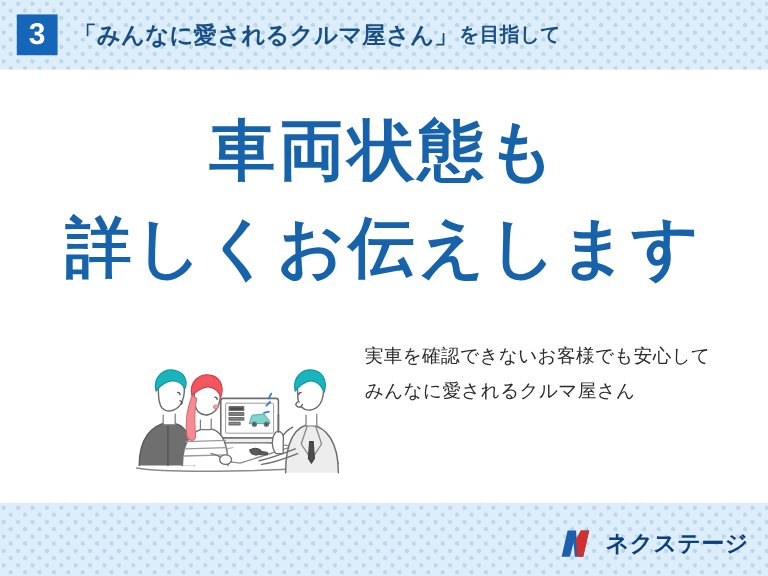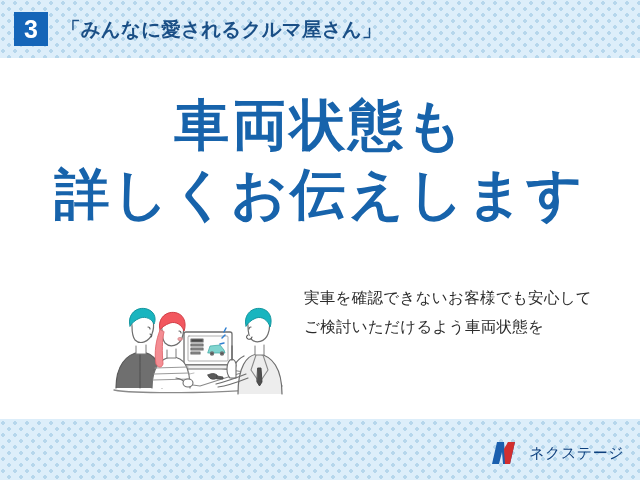--- a/index.html
+++ b/index.html
@@ -89,21 +89,21 @@
   }
   #headline-line1 {
     font-size: 55px;
     letter-spacing: 3px;
     display: block;
   }
   #headline-line2 {
     font-size: 55px;
     letter-spacing: 3px;
     display: block;
-    margin-top: 10px;
+    margin-top: 22px;
   }
 
   
   #lower-section {
     position: absolute;
     left: 0;
     top: 222px;
     width: 640px;
     height: 138px;
     display: flex;
@@ -142,35 +142,36 @@
     height: 30px;
   }
   #logo-mark {
     width: 36px;
     height: 26px;
     flex: 0 0 auto;
   }
   #logo-wordmark {
     margin-left: 7px;
     color: #0d3f7d;
-    font-size: 15px;
-    font-weight: normal;
+    font-size: 19px;
+    font-weight: bold;
     letter-spacing: 0.5px;
     white-space: nowrap;
   }
 </style>
 </head>
 <body>
 
 <div id="ad-canvas">
 
   <div id="header-band">
     <div id="step-badge">3</div>
     <div id="header-title">
       <span class="title-main">「みんなに愛されるクルマ屋さん」</span>
+      <span class="title-suffix">を目指して</span>
     </div>
   </div>
 
   <div id="content-panel">
 
     <div id="headline">
       <span id="headline-line1">車両状態も</span>
       <span id="headline-line2">詳しくお伝えします</span>
     </div>
 
@@ -272,21 +273,21 @@
               <path d="M124 62 l 4 -1" stroke="#2f7fd0" stroke-width="1.5"></path>
               <path d="M128 50 l 2 -4" stroke="#2f7fd0" stroke-width="1.5"></path>
             </g>
 
           </g>
         </svg>
       </div>
 
       <div id="body-copy">
         <span class="copy-line">実車を確認できないお客様でも安心して</span>
-        <span class="copy-line">ご検討いただけるよう車両状態を</span>
+        <span class="copy-line">みんなに愛されるクルマ屋さん</span>
       </div>
 
     </div>
   </div>
 
   <div id="footer-logo">
     <svg id="logo-mark" viewBox="0 0 36 26" xmlns="http://www.w3.org/2000/svg">
       <path d="M6 24 L 11 2 L 18 2 L 19 14 L 22 2 L 29 2 L 24 24 L 17 24 L 16 12 L 13 24 Z" fill="#1b5fae"></path>
       <path d="M22 2 L 29 2 L 24 24 L 19 24 L 18 9 Z" fill="#d22f2f"></path>
     </svg>

